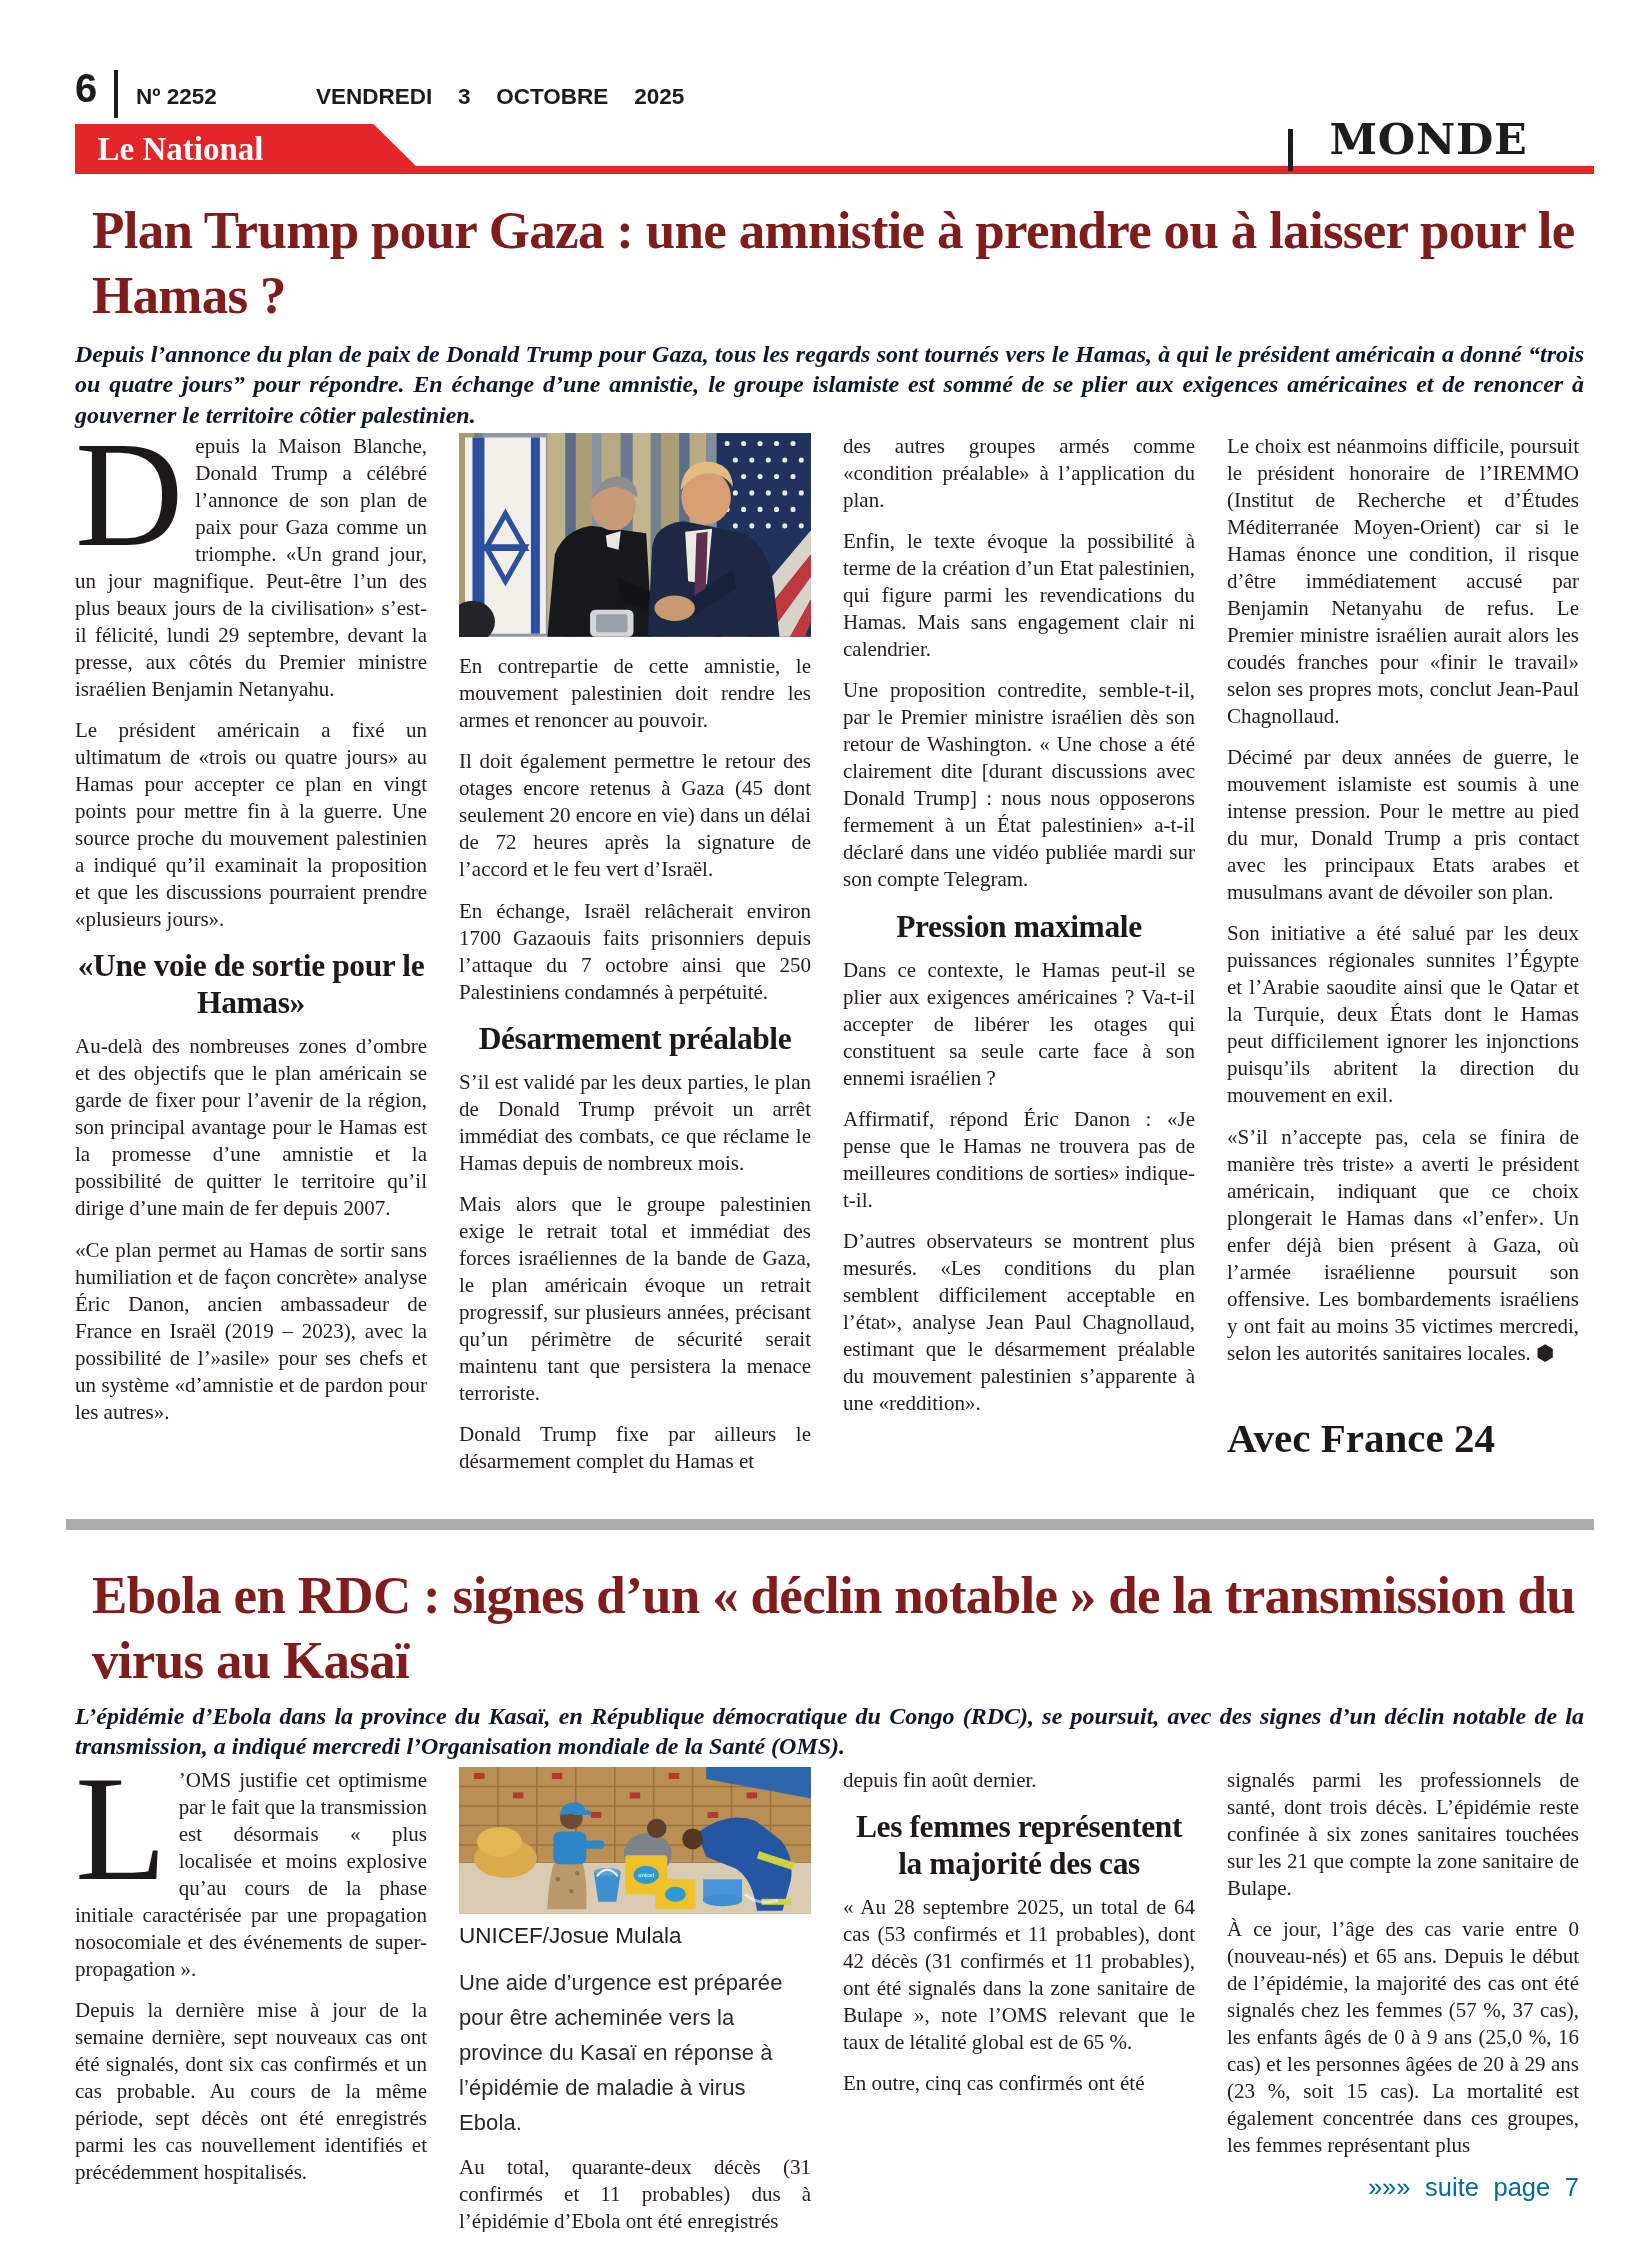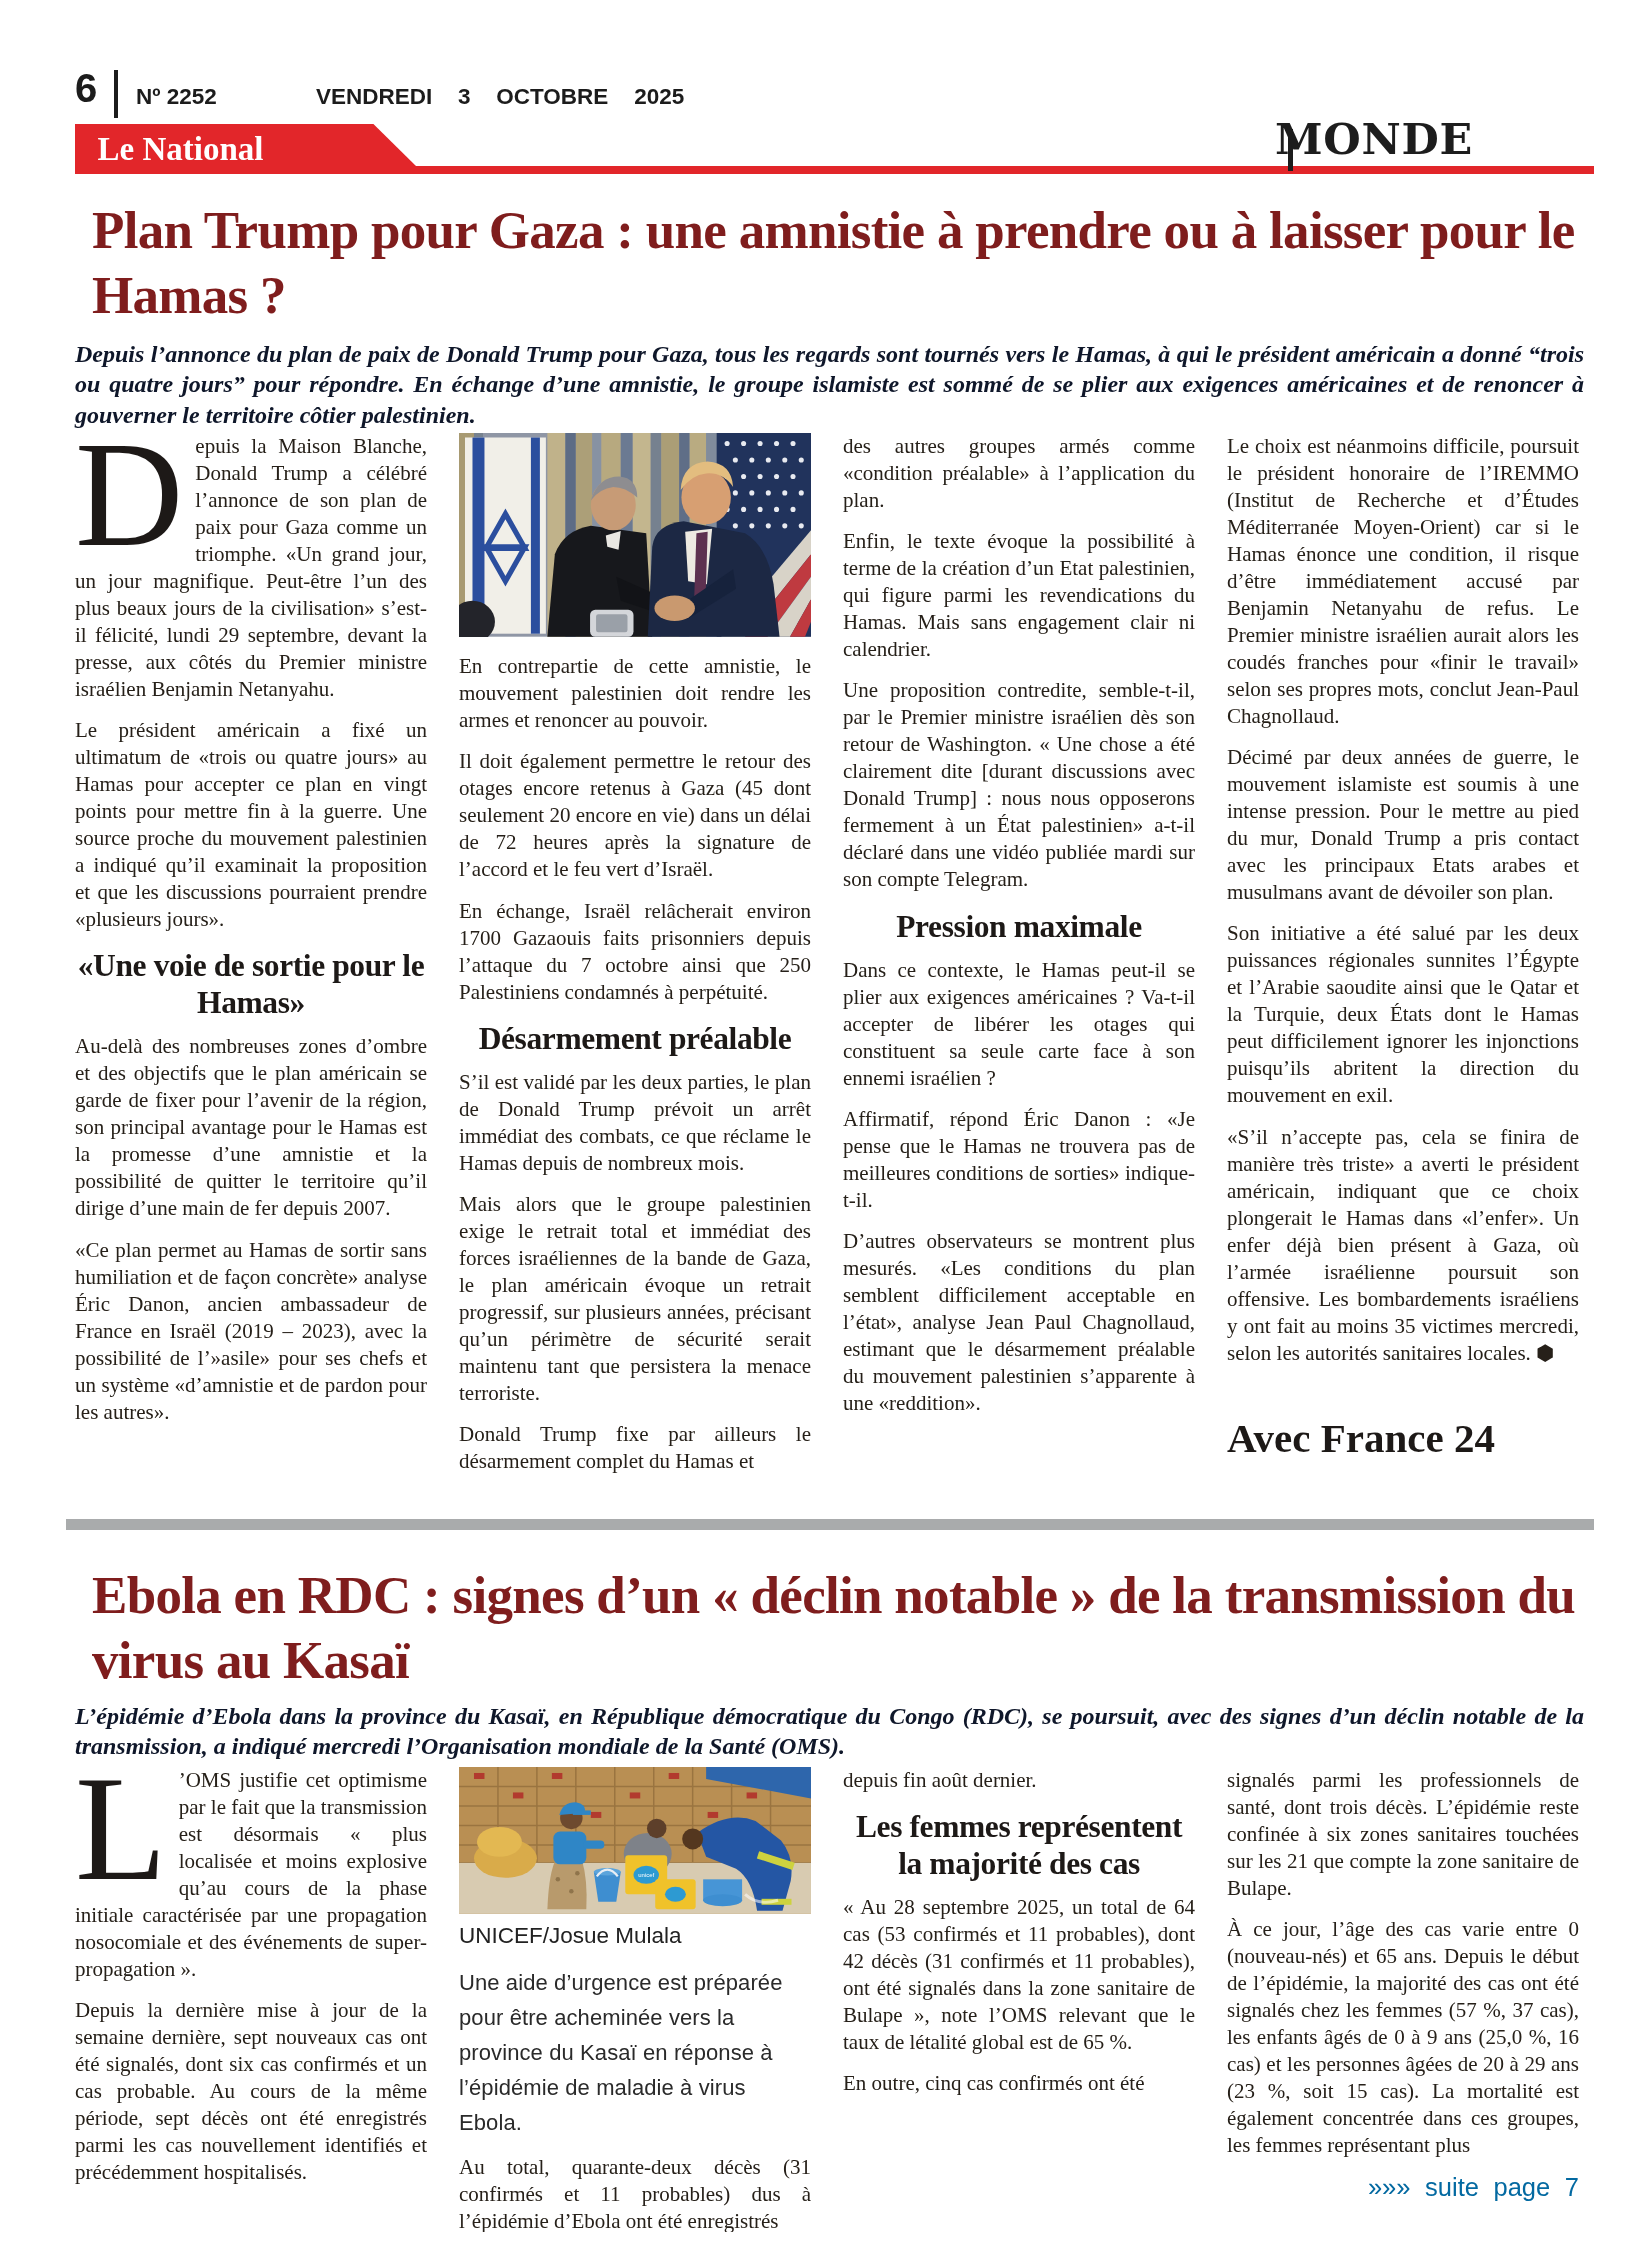--- a/index.html
+++ b/index.html
@@ -9,21 +9,21 @@
   
   .pagenum{position:absolute;left:75px;top:66px;font:700 40px "Liberation Sans",sans-serif;color:#1c1c1c;}
   .pagenum-bar{position:absolute;left:114px;top:70px;width:3.7px;height:48px;background:#1c1c1c;}
   .issue{position:absolute;left:136px;top:84px;font:700 22.5px "Liberation Sans",sans-serif;color:#1c1c1c;text-align:center;}
   .date{position:absolute;left:316px;top:84px;font:700 22.5px "Liberation Sans",sans-serif;word-spacing:19.5px;color:#1c1c1c;}
   .red-rule{position:absolute;left:75px;top:166px;width:1519px;height:8.2px;background:#e2262a;}
   .banner{position:absolute;left:75px;top:124px;width:343px;height:44px;background:#e2262a;
           clip-path:polygon(0 0,87% 0,100% 100%,0 100%);z-index:2;}
   .banner-text{display:inline-block;padding:6.7px 0 0 22.5px;font:700 33px "Liberation Serif",serif;color:#ffffff;}
   .section-bar{position:absolute;left:1288px;top:129px;width:4.5px;height:42px;background:#1d1d1d;}
-  .section-title{position:absolute;left:1275px;top:114px;width:307px;text-align:left;
+  .section-title{position:absolute;left:1275px;top:114px;width:307px;text-align:center;
                  font:700 43px "DejaVu Serif",serif;letter-spacing:0.7px;color:#1d1d1d;}
 
   
   .headline{position:absolute;left:75px;width:1509px;font-weight:700;font-size:53px;line-height:1.22;
             letter-spacing:-0.7px;color:#7f1d1d;margin:17px;}
   .h-a1{top:181px;}
   .h-a2{top:1546px;}
   .lede{position:absolute;left:75px;width:1509px;font-style:italic;font-weight:700;font-size:24px;
         line-height:1.27;text-align:justify;color:#0f172a;margin:0;}
   .lede-a1{top:339px;}

